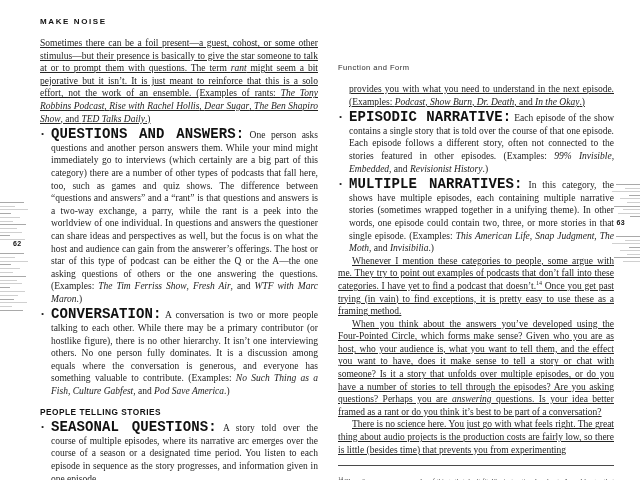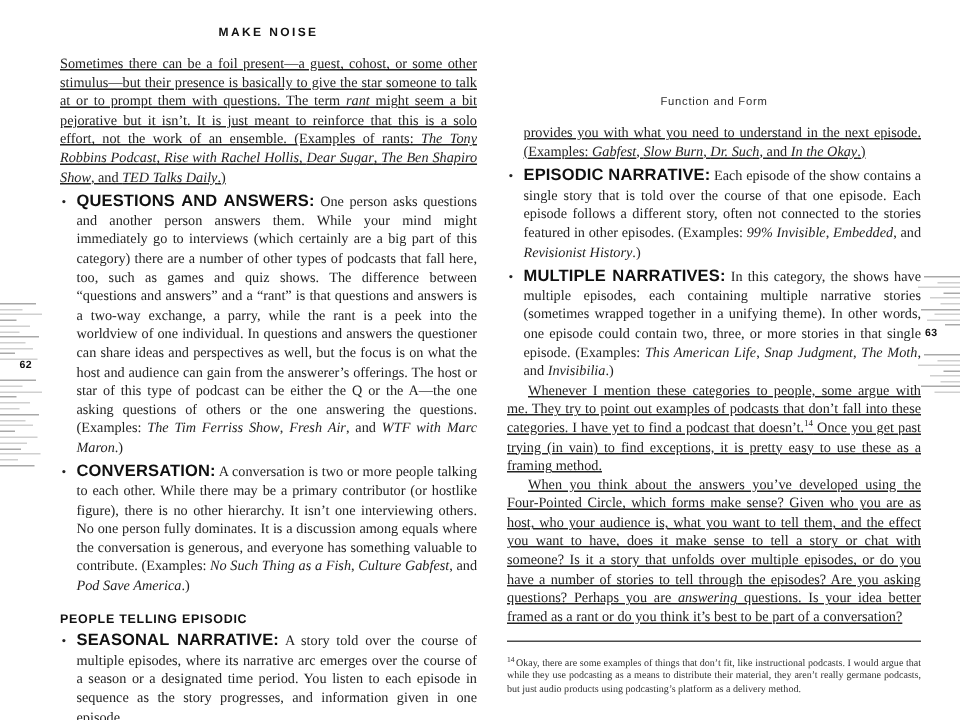--- a/index.html
+++ b/index.html
@@ -1,32 +1,32 @@
 <!DOCTYPE html>
 <html><head>
 <meta charset="utf-8">
 <style>
   html,body{margin:0;padding:0;width:640px;height:480px;background:#ffffff;overflow:hidden;}
   body{font-family:"Liberation Serif", serif;color:#1f1f1f;}
   .spread{position:relative;width:640px;height:480px;background:#ffffff;}
   .page{position:absolute;top:0;}
   .page-left{left:40px;width:278px;}
   .page-right{left:338px;width:276px;margin-top:46px;}
-  .running-head{text-align:center;margin-top:17px;font-family:"Liberation Sans", sans-serif;color:#111;}
+  .running-head{text-align:left;margin-top:17px;font-family:"Liberation Sans", sans-serif;color:#111;}
   .rh-left{font-weight:bold;font-size:8px;letter-spacing:1.6px;}
   .rh-right{font-weight:normal;font-size:7.5px;letter-spacing:0.5px;color:#2b2b2b;}
   .body-text{margin-top:11px;font-size:9.5px;line-height:12.6px;text-align:justify;
              text-justify:inter-word;color:#232323;}
   .body-text p{margin:0;}
   .para{margin:0;text-decoration:underline;}
   .para-indent{text-indent:14px;}
   .cont{padding-left:11px;}
   .bullet{position:relative;padding-left:11px;margin-top:3px;}
   .bullet .marker{position:absolute;left:1px;top:0;font-size:9px;}
-  .bullet-label{font-family:Liberation Sans, sans-serif;font-weight:bold;font-size:11px;
+  .bullet-label{font-family:Liberation Mono, monospace;font-weight:bold;font-size:14px;
                 letter-spacing:0.1px;color:#111;}
   .section-heading{font-family:"Liberation Sans", sans-serif;font-weight:bold;font-size:8.3px;
                    letter-spacing:0.5px;margin-top:8px;color:#111;}
   .para-after-bullets{margin-top:5px;}
   sup{font-size:6px;line-height:0;vertical-align:super;}
   .footnote{margin-top:9px;border-top:1px solid #4a4a4a;padding-top:4px;
             font-size:6.7px;line-height:8.3px;text-align:justify;color:#2e2e2e;}
   .footnote sup{font-size:5px;margin-right:1px;}
   .edge{position:absolute;top:0;height:480px;width:32px;}
   .edge-left{left:0;}
@@ -94,32 +94,33 @@
 
   <div class="page-num pn-left">62</div>
   <div class="page-num pn-right">63</div>
 
   <div class="page page-left">
     <div class="running-head rh-left">MAKE NOISE</div>
     <div class="body-text" id="left-body">
         <p class="para">Sometimes there can be a foil present—a guest, cohost, or some other stimulus—but their presence is basically to give the star someone to talk at or to prompt them with questions. The term <i>rant</i> might seem a bit pejorative but it isn’t. It is just meant to reinforce that this is a solo effort, not the work of an ensemble. (Examples of rants: <i>The Tony Robbins Podcast</i>, <i>Rise with Rachel Hollis</i>, <i>Dear Sugar</i>, <i>The Ben Shapiro Show</i>, and <i>TED Talks Daily</i>.)</p>
         <div class="bullet"><span class="marker">•</span><span class="bullet-label">QUESTIONS AND ANSWERS:</span> One person asks questions and another person answers them. While your mind might immediately go to interviews (which certainly are a big part of this category) there are a number of other types of podcasts that fall here, too, such as games and quiz shows. The difference between “questions and answers” and a “rant” is that questions and answers is a two-way exchange, a parry, while the rant is a peek into the worldview of one individual. In questions and answers the questioner can share ideas and perspectives as well, but the focus is on what the host and audience can gain from the answerer’s offerings. The host or star of this type of podcast can be either the Q or the A—the one asking questions of others or the one answering the questions. (Examples: <i>The Tim Ferriss Show</i>, <i>Fresh Air</i>, and <i>WTF with Marc Maron</i>.)</div>
         <div class="bullet"><span class="marker">•</span><span class="bullet-label">CONVERSATION:</span> A conversation is two or more people talking to each other. While there may be a primary contributor (or hostlike figure), there is no other hierarchy. It isn’t one interviewing others. No one person fully dominates. It is a discussion among equals where the conversation is generous, and everyone has something valuable to contribute. (Examples: <i>No Such Thing as a Fish</i>, <i>Culture Gabfest</i>, and <i>Pod Save America</i>.)</div>
-        <div class="section-heading">PEOPLE TELLING EPISODIC</div>
-        <div class="bullet"><span class="marker">•</span><span class="bullet-label">SEASONAL NARRATIVE:</span> A story told over the course of multiple episodes, where its narrative arc emerges over the course of a season or a designated time period. You listen to each episode in sequence as the story progresses, and information given in one episode</div>
+        <div class="section-heading">PEOPLE TELLING STORIES</div>
+        <div class="bullet"><span class="marker">•</span><span class="bullet-label">SEASONAL QUESTIONS:</span> A story told over the course of multiple episodes, where its narrative arc emerges over the course of a season or a designated time period. You listen to each episode in sequence as the story progresses, and information given in one episode</div>
       </div>
   </div>
 
   <div class="page page-right">
     <div class="running-head rh-right">Function and Form</div>
     <div class="body-text" id="right-body">
-        <p class="para cont">provides you with what you need to understand in the next episode. (Examples: <i>Gabfest</i>, <i>Slow Burn</i>, <i>Dr. Such</i>, and <i>In the Okay</i>.)</p>
+        <p class="para cont">provides you with what you need to understand in the next episode. (Examples: <i>Podcast</i>, <i>Show Burn</i>, <i>Dr. Death</i>, and <i>In the Okay</i>.)</p>
         <div class="bullet"><span class="marker">•</span><span class="bullet-label">EPISODIC NARRATIVE:</span> Each episode of the show contains a single story that is told over the course of that one episode. Each episode follows a different story, often not connected to the stories featured in other episodes. (Examples: <i>99% Invisible</i>, <i>Embedded</i>, and <i>Revisionist History</i>.)</div>
         <div class="bullet"><span class="marker">•</span><span class="bullet-label">MULTIPLE NARRATIVES:</span> In this category, the shows have multiple episodes, each containing multiple narrative stories (sometimes wrapped together in a unifying theme). In other words, one episode could contain two, three, or more stories in that single episode. (Examples: <i>This American Life</i>, <i>Snap Judgment</i>, <i>The Moth</i>, and <i>Invisibilia</i>.)</div>
         <p class="para para-indent para-after-bullets">Whenever I mention these categories to people, some argue with me. They try to point out examples of podcasts that don’t fall into these categories. I have yet to find a podcast that doesn’t.<sup>14</sup> Once you get past trying (in vain) to find exceptions, it is pretty easy to use these as a framing method.</p>
         <p class="para para-indent">When you think about the answers you’ve developed using the Four-Pointed Circle, which forms make sense? Given who you are as host, who your audience is, what you want to tell them, and the effect you want to have, does it make sense to tell a story or chat with someone? Is it a story that unfolds over multiple episodes, or do you have a number of stories to tell through the episodes? Are you asking questions? Perhaps you are <i>answering</i> questions. Is your idea better framed as a rant or do you think it’s best to be part of a conversation?</p>
+        <p class="para para-indent">There is no science here. You just go with what feels right. The great thing about audio projects is the production costs are fairly low, so there is little (besides time) that prevents you from experimenting</p>
       </div>
     <div class="footnote">
       <p class="fn-text"><sup>14</sup><span>Okay, there are some examples of things that don’t fit, like instructional podcasts. I would argue that while they use podcasting as a means to distribute their material, they aren’t really germane podcasts, but just audio products using podcasting’s platform as a delivery method.</span></p>
     </div>
   </div>
 
 </div>
 
 </body></html>

